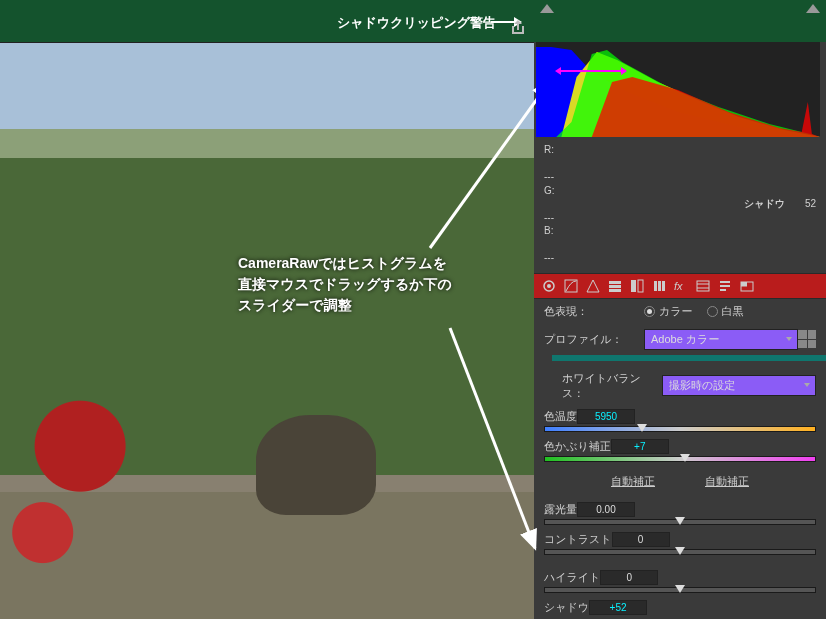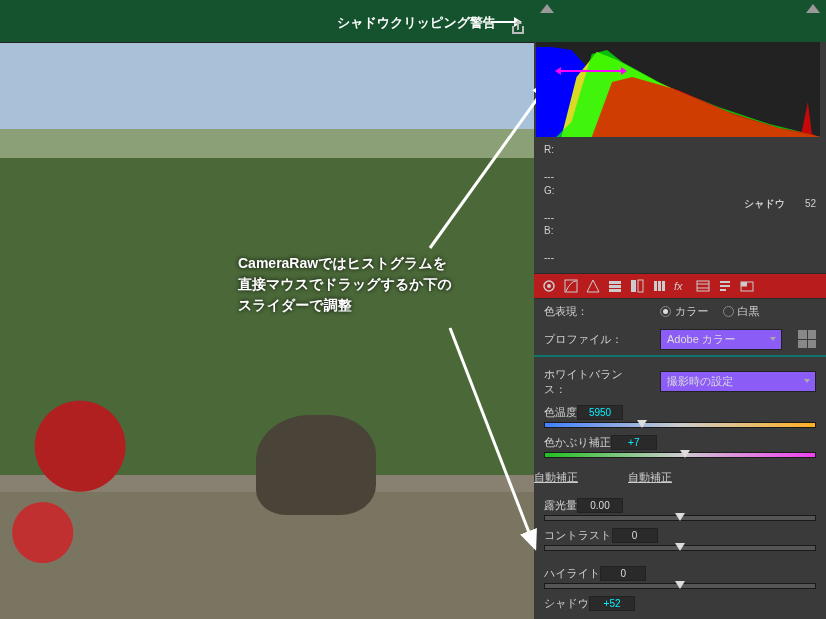--- a/index.html
+++ b/index.html
@@ -176,21 +176,21 @@
       right: 8px;
       top: 9px;
       width: 12px;
       cursor: pointer;
     }
     .menu-icon div { height: 1px; background: #bbb; margin-bottom: 2px; }
     .row {
       display: flex;
       align-items: center;
       padding: 5px 10px;
-      gap: 16px;
+      gap: 0;
     }
     .row-label { width: 100px; }
     .select {
       flex: 1;
       background: #8b5cf6;
       border: 1px solid #222;
       padding: 2px 16px 2px 6px;
       color: #ddd;
       font-size: 11px;
       position: relative;
@@ -226,21 +226,21 @@
       padding: 3px 10px 0 10px;
     }
     .slider-head {
       display: flex;
       align-items: center;
       margin-bottom: 2px;
     }
     .val-box {
       background: #2a2a2a;
       border: 1px solid #222;
-      width: 46px;
+      width: 58px;
       text-align: center;
       padding: 1px 2px;
       color: #0af0ff;
       font-size: 10px;
     }
     .val-box.white-text { color: #ddd; }
     .slider-track {
       height: 6px;
       border: 1px solid #1a1a1a;
       position: relative;
@@ -254,21 +254,21 @@
       top: -3px;
       width: 0; height: 0;
       border-left: 5px solid transparent;
       border-right: 5px solid transparent;
       border-top: 8px solid #ddd;
       transform: translateX(-5px);
       cursor: pointer;
     }
     .link-row {
       display: flex;
-      justify-content: flex-start;
+      justify-content: center;
       gap: 50px;
       padding: 8px 0 10px 0;
       font-size: 11px;
     }
     .link-row span {
       text-decoration: underline;
       color: #ccc;
       cursor: pointer;
     }
   </style>
@@ -401,21 +401,21 @@
       <span class="row-label">プロファイル：</span>
       <div class="select"><span>Adobe カラー</span></div>
       <div class="grid-icon">
           <div></div>
           <div></div>
           <div></div>
           <div></div>
         </div>
     </div>
 
-    <div class="row" style="border-top:2px solid #0f766e;padding-top:10px;">
+    <div class="row" style="border-top:6px solid #0f766e;padding-top:10px;margin-left:18px;">
       <span class="row-label">ホワイトバランス：</span>
       <div class="select"><span>撮影時の設定</span></div>
     </div>
 
     <div class="slider-row">
       <div class="slider-head">
         <span>色温度</span>
         <div class="val-box">5950</div>
       </div>
       <div class="slider-track gradient-temp">

